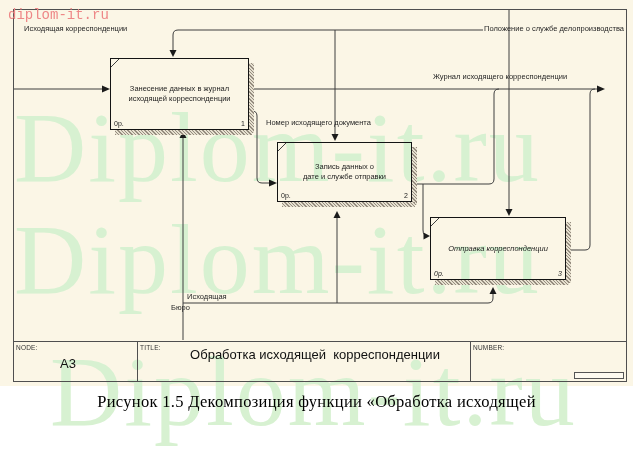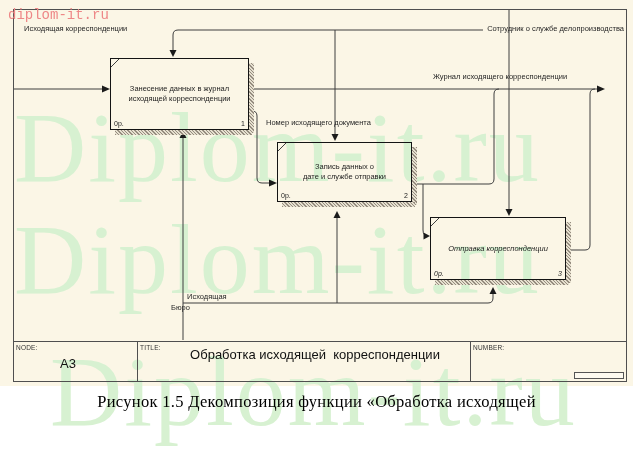--- a/index.html
+++ b/index.html
@@ -133,21 +133,21 @@
 </div>
 <div class="box" id="box3">
   <div>Отправка корреспонденции</div>
   <span class="cost">0р.</span>
   <span class="num">3</span>
   <span class="shr"></span>
   <span class="shb"></span>
 </div>
 
 <div class="lbl" id="lbl-input">Исходящая корреспонденции</div>
-<div class="lbl" id="lbl-control">Сотрудник о службе делопроизводства</div>
+<div class="lbl" id="lbl-control">Положение о службе делопроизводства</div>
 <div class="lbl" id="lbl-output">Журнал исходящего корреспонденции</div>
 <div class="lbl" id="lbl-docnum">Номер исходящего документа</div>
 <div class="lbl" id="lbl-employee">Исходящая</div>
 <div class="lbl" id="lbl-bureau">Бюро</div>
 
 <div class="frame"></div>
 <div class="bar-top"></div>
 <div class="bar-sep" id="bar-sep1"></div>
 <div class="bar-sep" id="bar-sep2"></div>
 <div class="cell-lbl" id="node-lbl">NODE:</div>

